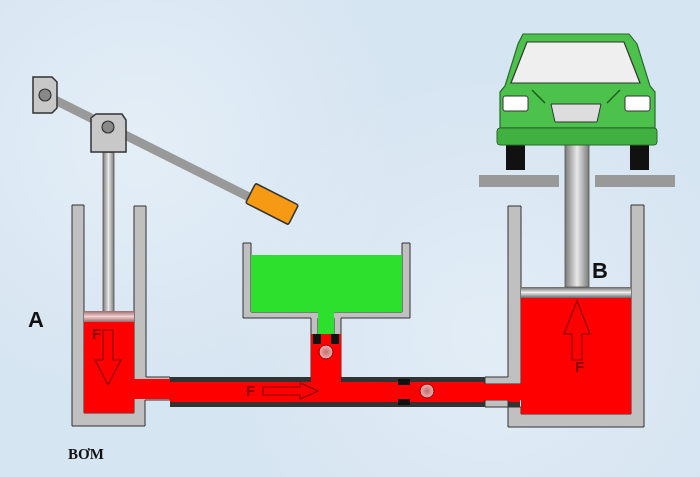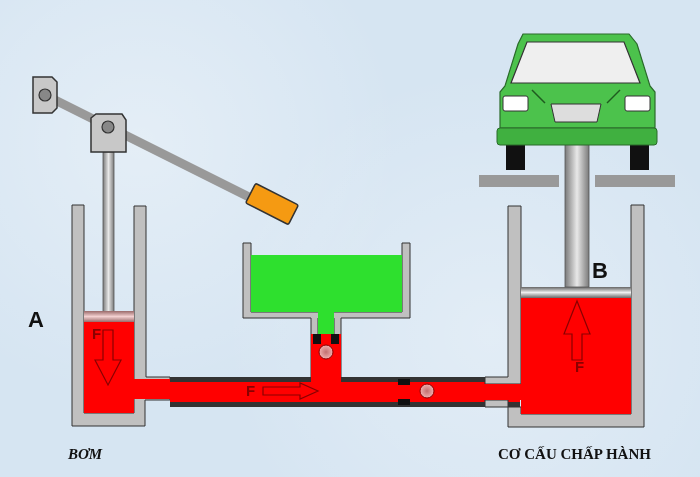--- a/index.html
+++ b/index.html
@@ -103,15 +103,14 @@
     <line x1="532" y1="90" x2="545" y2="103" stroke="#1f5a1f" stroke-width="1.5"></line>
     <line x1="620" y1="90" x2="607" y2="103" stroke="#1f5a1f" stroke-width="1.5"></line>
   </g>
 </svg>
 
 <div class="lbl" style="left:28px;top:307px;font-size:22px;">A</div>
 <div class="lbl" style="left:592px;top:258px;font-size:22px;">B</div>
 <div class="lbl" style="left:92px;top:325px;font-size:15px;color:#8a0000;">F</div>
 <div class="lbl" style="left:246px;top:382px;font-size:15px;color:#8a0000;">F</div>
 <div class="lbl" style="left:575px;top:358px;font-size:15px;color:#8a0000;">F</div>
-<div class="serif" style="left:68px;top:446px;font-size:15px;font-style:italic;">BƠM</div>
-<div class="serif" style="left:498px;top:446px;font-size:15px;">CƠ CẤU CHẤP HÀNH</div>
+<div class="serif" style="left:68px;top:446px;font-size:15px;">BƠM</div>
 </div>
 
 </body></html>

